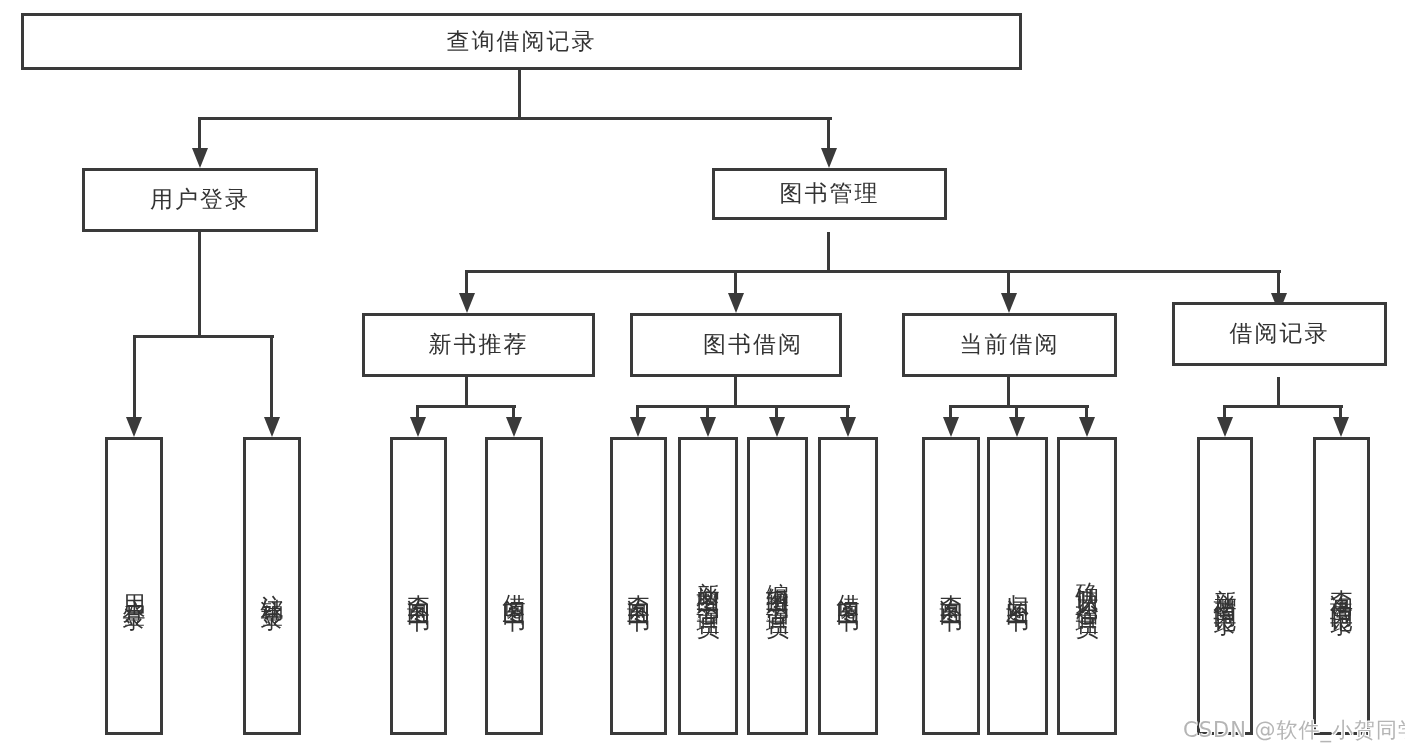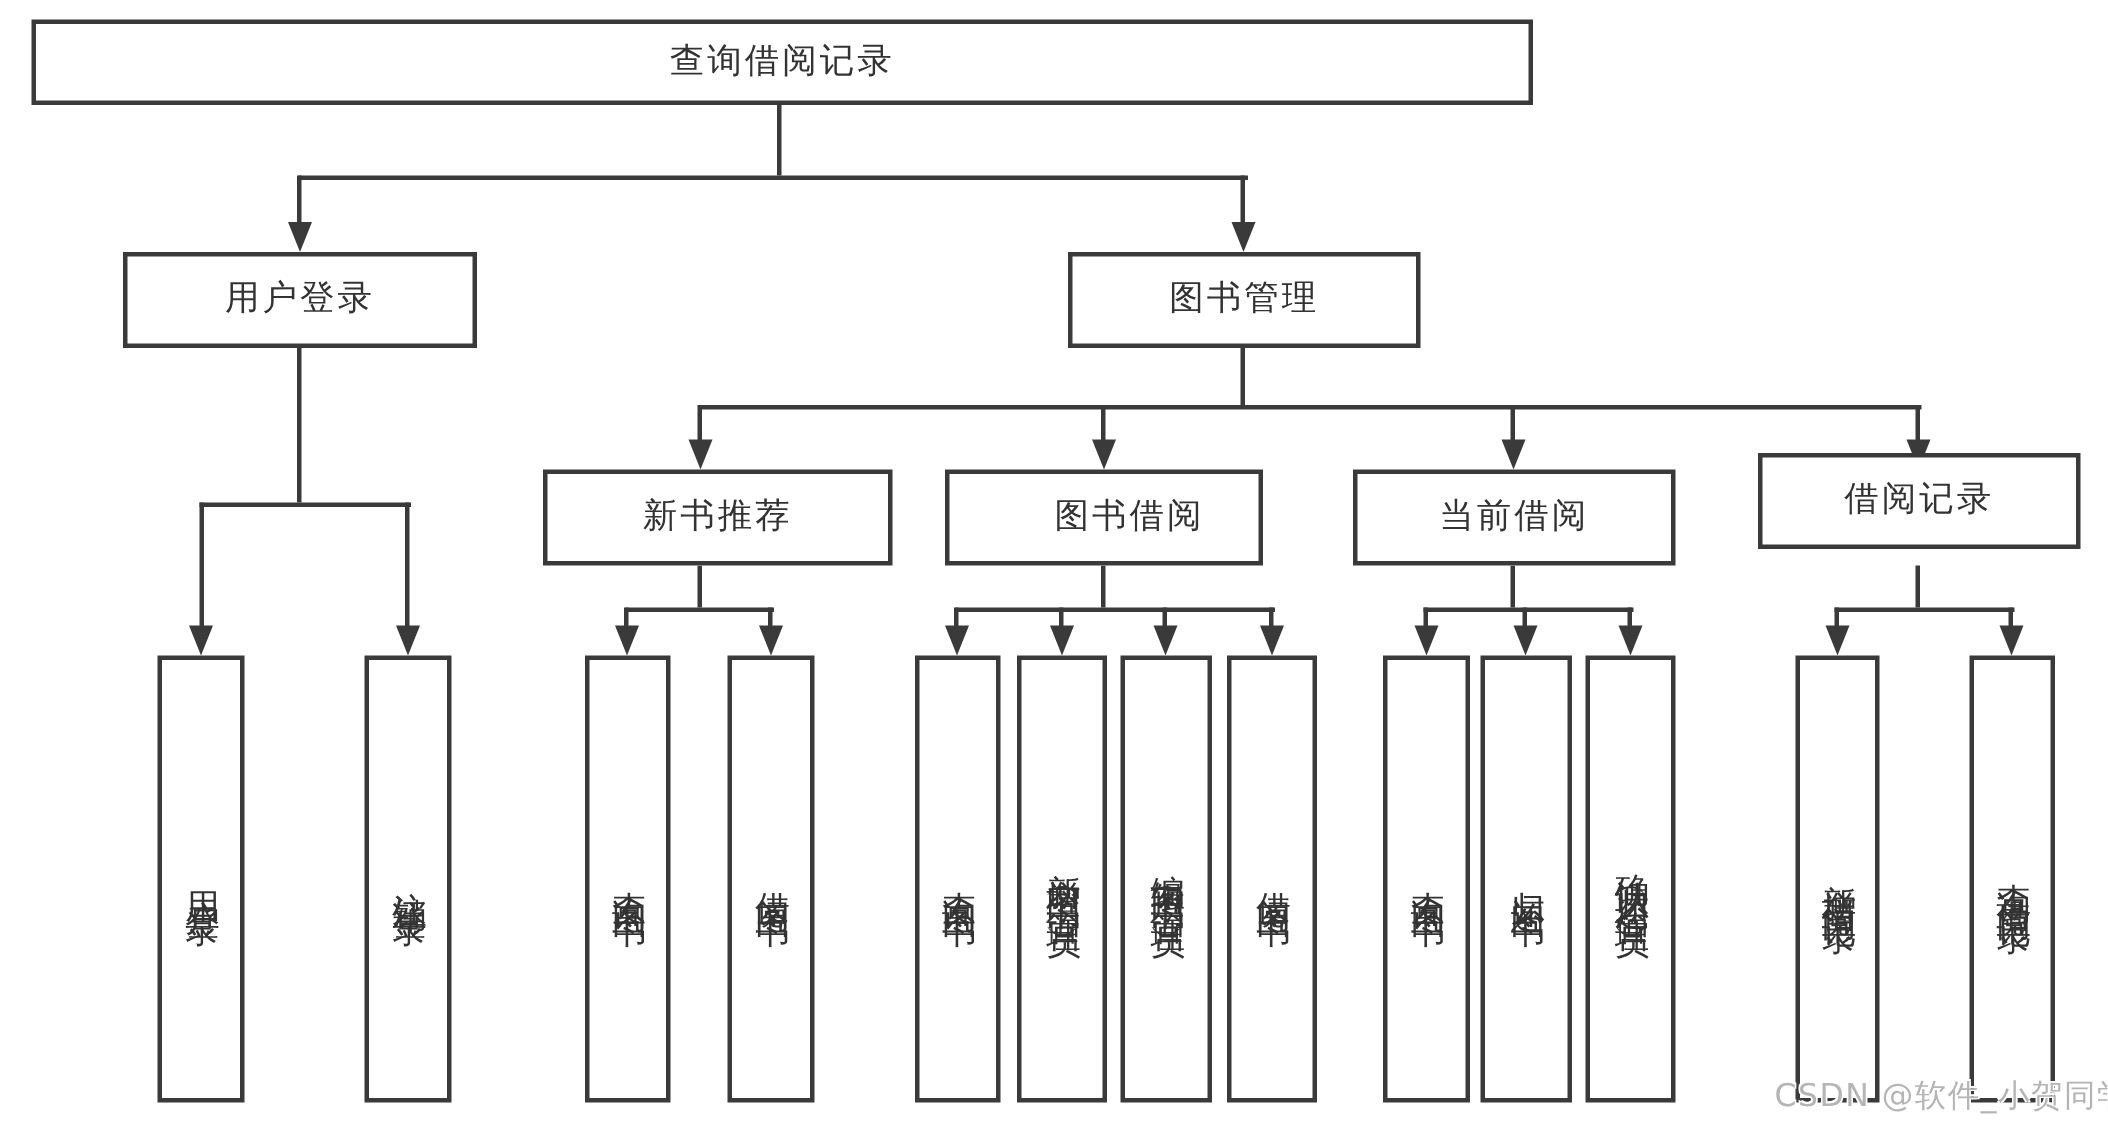--- a/index.html
+++ b/index.html
@@ -43,21 +43,21 @@
   <div class="ln" style="left:518px;top:70px;width:3px;height:47px;"></div>
   <div class="ln" style="left:199px;top:117px;width:633px;height:3px;"></div>
   <div class="ln" style="left:198px;top:117px;width:3px;height:33px;"></div>
   <div class="ar" style="left:192px;top:148px;"></div>
   <div class="ln" style="left:827px;top:117px;width:3px;height:33px;"></div>
   <div class="ar" style="left:821px;top:148px;"></div>
 
   <div class="box" style="left:82px;top:168px;width:236px;height:64px;">
     <span>用户登录</span>
   </div>
-  <div class="box" style="left:712px;top:168px;width:235px;height:64px;">
+  <div class="box" style="left:712px;top:168px;width:235px;height:52px;">
     <span>图书管理</span>
   </div>
 
   <div class="ln" style="left:198px;top:232px;width:3px;height:103px;"></div>
   <div class="ln" style="left:133px;top:335px;width:141px;height:3px;"></div>
   <div class="ln" style="left:133px;top:335px;width:3px;height:84px;"></div>
   <div class="ar" style="left:126px;top:417px;"></div>
   <div class="ln" style="left:270px;top:335px;width:3px;height:84px;"></div>
   <div class="ar" style="left:264px;top:417px;"></div>
 

